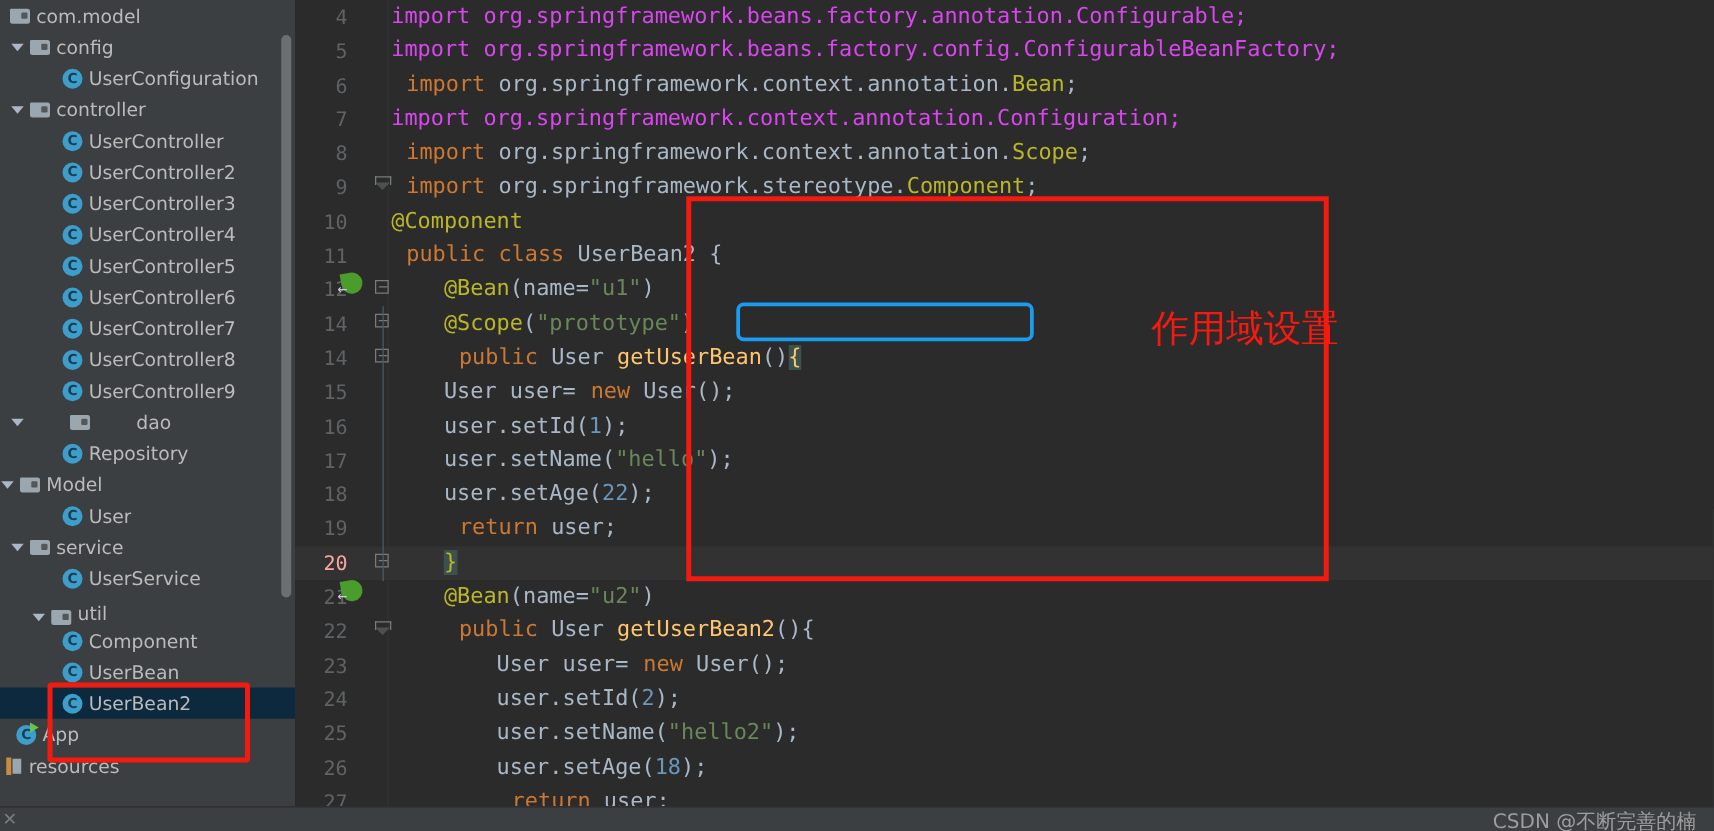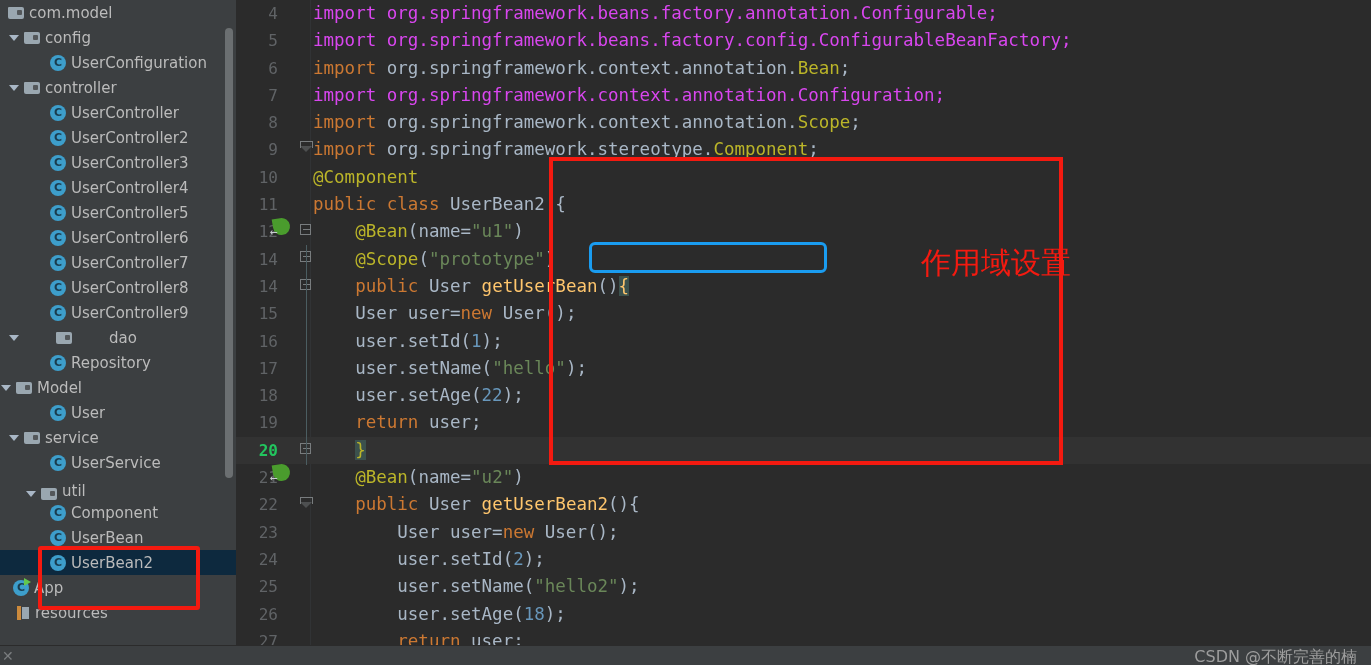--- a/index.html
+++ b/index.html
@@ -121,21 +121,21 @@
     line-height: 27.3px;
     white-space: pre;
   }
   .code-line.current { background: #323232; }
   .gutter-num {
     position: absolute; left: 0; top: 0;
     width: 42px; text-align: right;
     color: #606366;
     font-size: 16px;
   }
-  .code-line.current .gutter-num { color: #22c55e; font-weight: bold; }
+  .code-line.current .gutter-num { color: #fca5a5; font-weight: normal; }
   .code-text {
     position: absolute; left: 77px; top: 0;
   }
   
   #gutter-sep {
     position: absolute; left: 74px; top: 0; width: 1px; height: 645px;
     background: #313335;
   }
   
   .bean-icon {
@@ -179,21 +179,21 @@
     border-top: 6px solid #787c7e;
     opacity: .45;
   }
   
   .indent-guide {
     position: absolute;
     width: 1px; background: #4b5d61;
   }
 
   
-  .kw   { color: #cc7832; }
+  .kw   { color: #cc7832; margin-left: 12px; }
   .anno { color: #bbb529; }
   .str  { color: #6a8759; }
   .num  { color: #6897bb; }
   .plain{ color: #a9b7c6; }
   .meth { color: #ffc66d; }
   .gray { color: #d946ef; }
   .brace-hl { background: #3b514d; color: #ffc66d; }
   .brace-hl-y { background: #3b514d; color: #bbb529; }
 
   
@@ -343,21 +343,21 @@
           <span class="tree-label">UserBean</span>
         </div>
         <div class="tree-row selected" style="padding-left: 50px;">
           <span class="ico ico-class">C</span>
           <span class="tree-label">UserBean2</span>
         </div>
         <div class="tree-row" style="padding-left: 13px;">
           <span class="ico ico-run">C</span>
           <span class="tree-label">App</span>
         </div>
-        <div class="tree-row" style="padding-left: 16px;">
+        <div class="tree-row" style="padding-left: 4px;">
           <span class="ico ico-res"></span>
           <span class="tree-label">resources</span>
         </div>
       </div>
     <div id="sidebar-scrollbar"></div>
     <div id="sidebar-redbox"></div>
   </div>
 
   <div id="editor">
     <div id="gutter-sep"></div>

